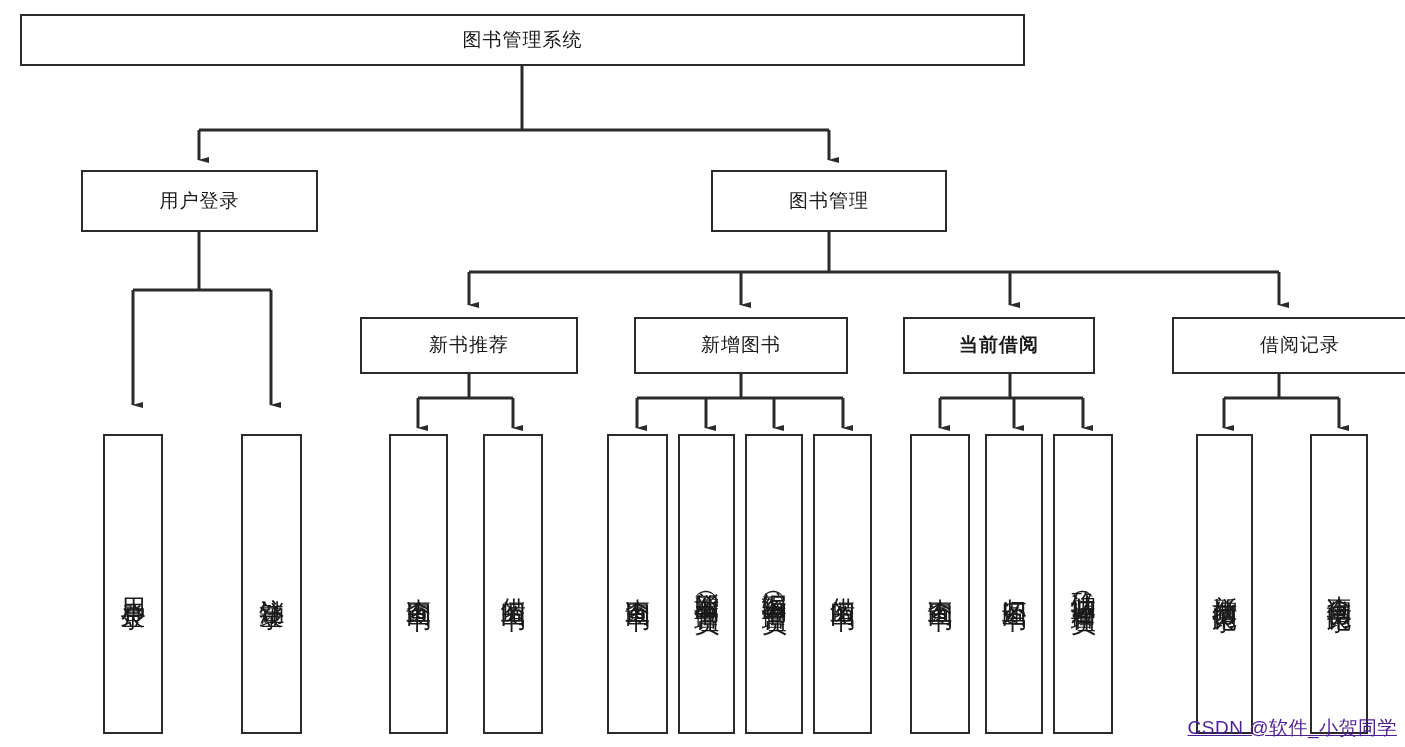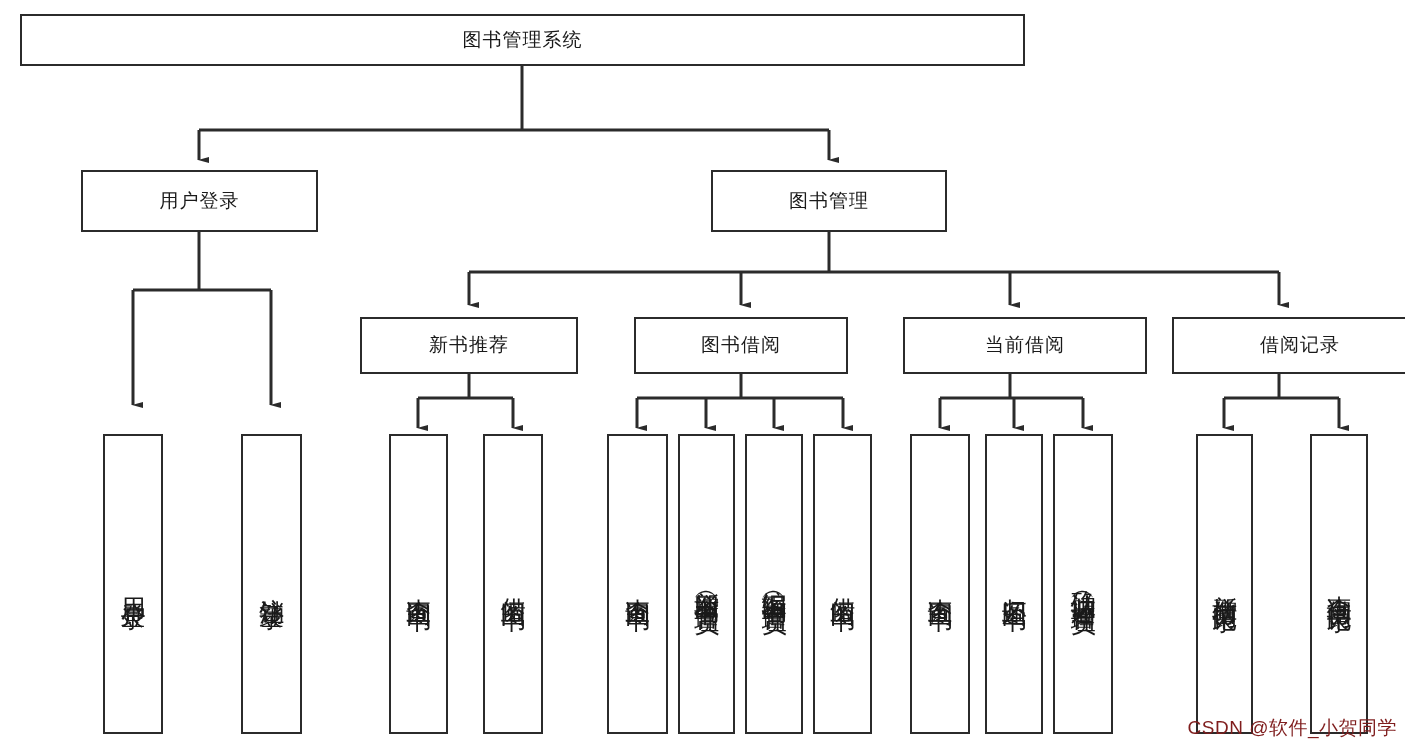--- a/index.html
+++ b/index.html
@@ -55,23 +55,24 @@
   }
   .node.vert .label {
     writing-mode: vertical-rl;
     text-orientation: upright;
   }
   .watermark {
     position: absolute;
     right: 8px;
     bottom: 6px;
     font-size: 19px;
-    color: #7f1d1d;
+    color: #4c1d95;
     letter-spacing: 0.5px;
     white-space: nowrap;
+    text-decoration: underline;
   }
 </style>
 </head>
 <body>
 
 <div id="canvas">
 
   <svg class="connectors" viewBox="0 0 1405 747" xmlns="http://www.w3.org/2000/svg">
     <defs>
       <marker id="arrowhead" markerWidth="10" markerHeight="12" refX="3" refY="10" orient="auto" markerUnits="userSpaceOnUse">
@@ -133,23 +134,23 @@
     <span class="label">用户登录</span>
   </div>
   <div class="node horiz" style="left:711px; top:170px; width:236px; height:62px;">
     <span class="label">图书管理</span>
   </div>
 
   <div class="node horiz" style="left:360px; top:317px; width:218px; height:57px;align-items:center;">
     <span class="label">新书推荐</span>
   </div>
   <div class="node horiz" style="left:634px; top:317px; width:214px; height:57px;">
-    <span class="label">图书借阅</span>
-  </div>
-  <div class="node horiz" style="left:903px; top:317px; width:244px; height:57px;">
+    <span class="label">新增图书</span>
+  </div>
+  <div class="node horiz" style="left:903px; top:317px; width:192px; height:57px;font-weight:bold;">
     <span class="label">当前借阅</span>
   </div>
   <div class="node horiz" style="left:1172px; top:317px; width:256px; height:57px;">
     <span class="label">借阅记录</span>
   </div>
 
   <div class="node vert" style="left:103px; top:434px; width:60px; height:300px;">
     <span class="label">用户登录</span>
   </div>
   <div class="node vert" style="left:241px; top:434px; width:61px; height:300px;">

